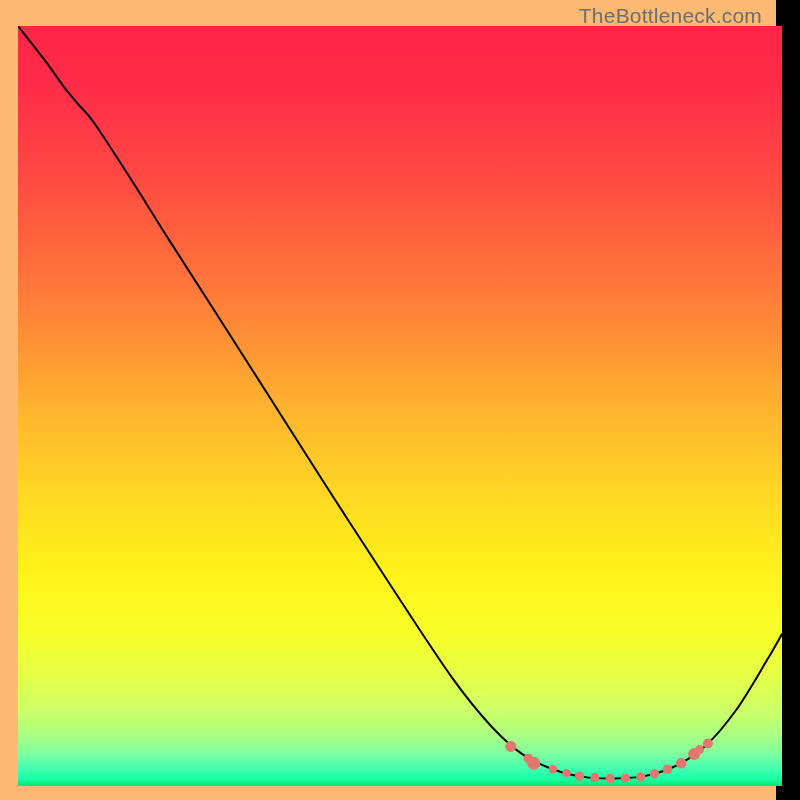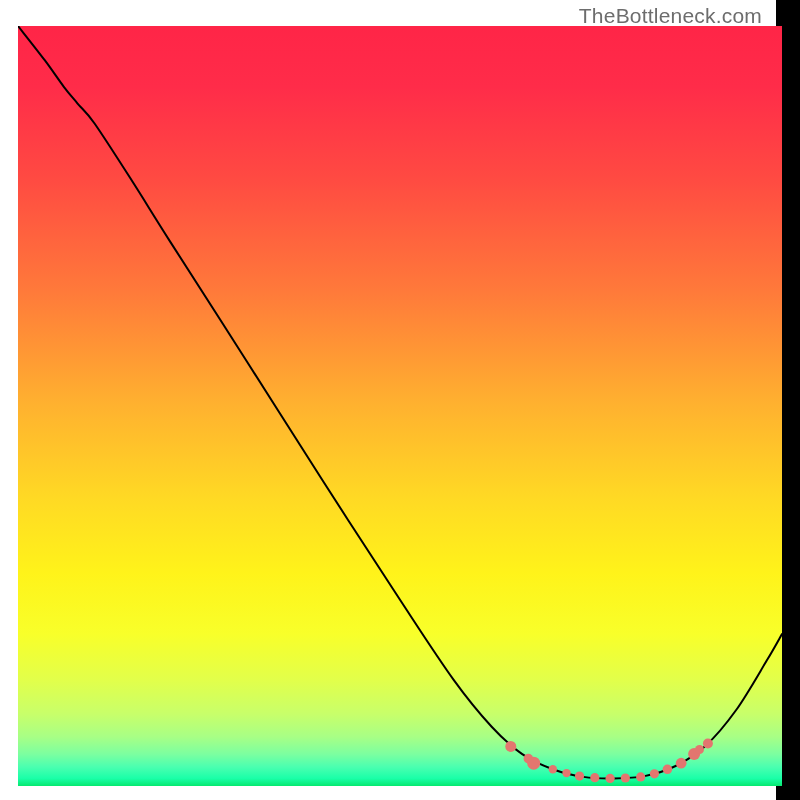--- a/index.html
+++ b/index.html
@@ -8,21 +8,21 @@
     width: 800px;
     height: 800px;
     overflow: hidden;
     background: #000;
     font-family: Arial, Helvetica, sans-serif;
   }
   .frame {
     position: absolute;
     left: 0; top: 0;
     width: 776px; height: 800px;
-    background: #ffffff;
+    background: #fdba74;
   }
   .plot {
     position: absolute;
     left: 18px;
     top: 26px;
     width: 764px;
     height: 760px;
     overflow: hidden;
   }
   .watermark {

